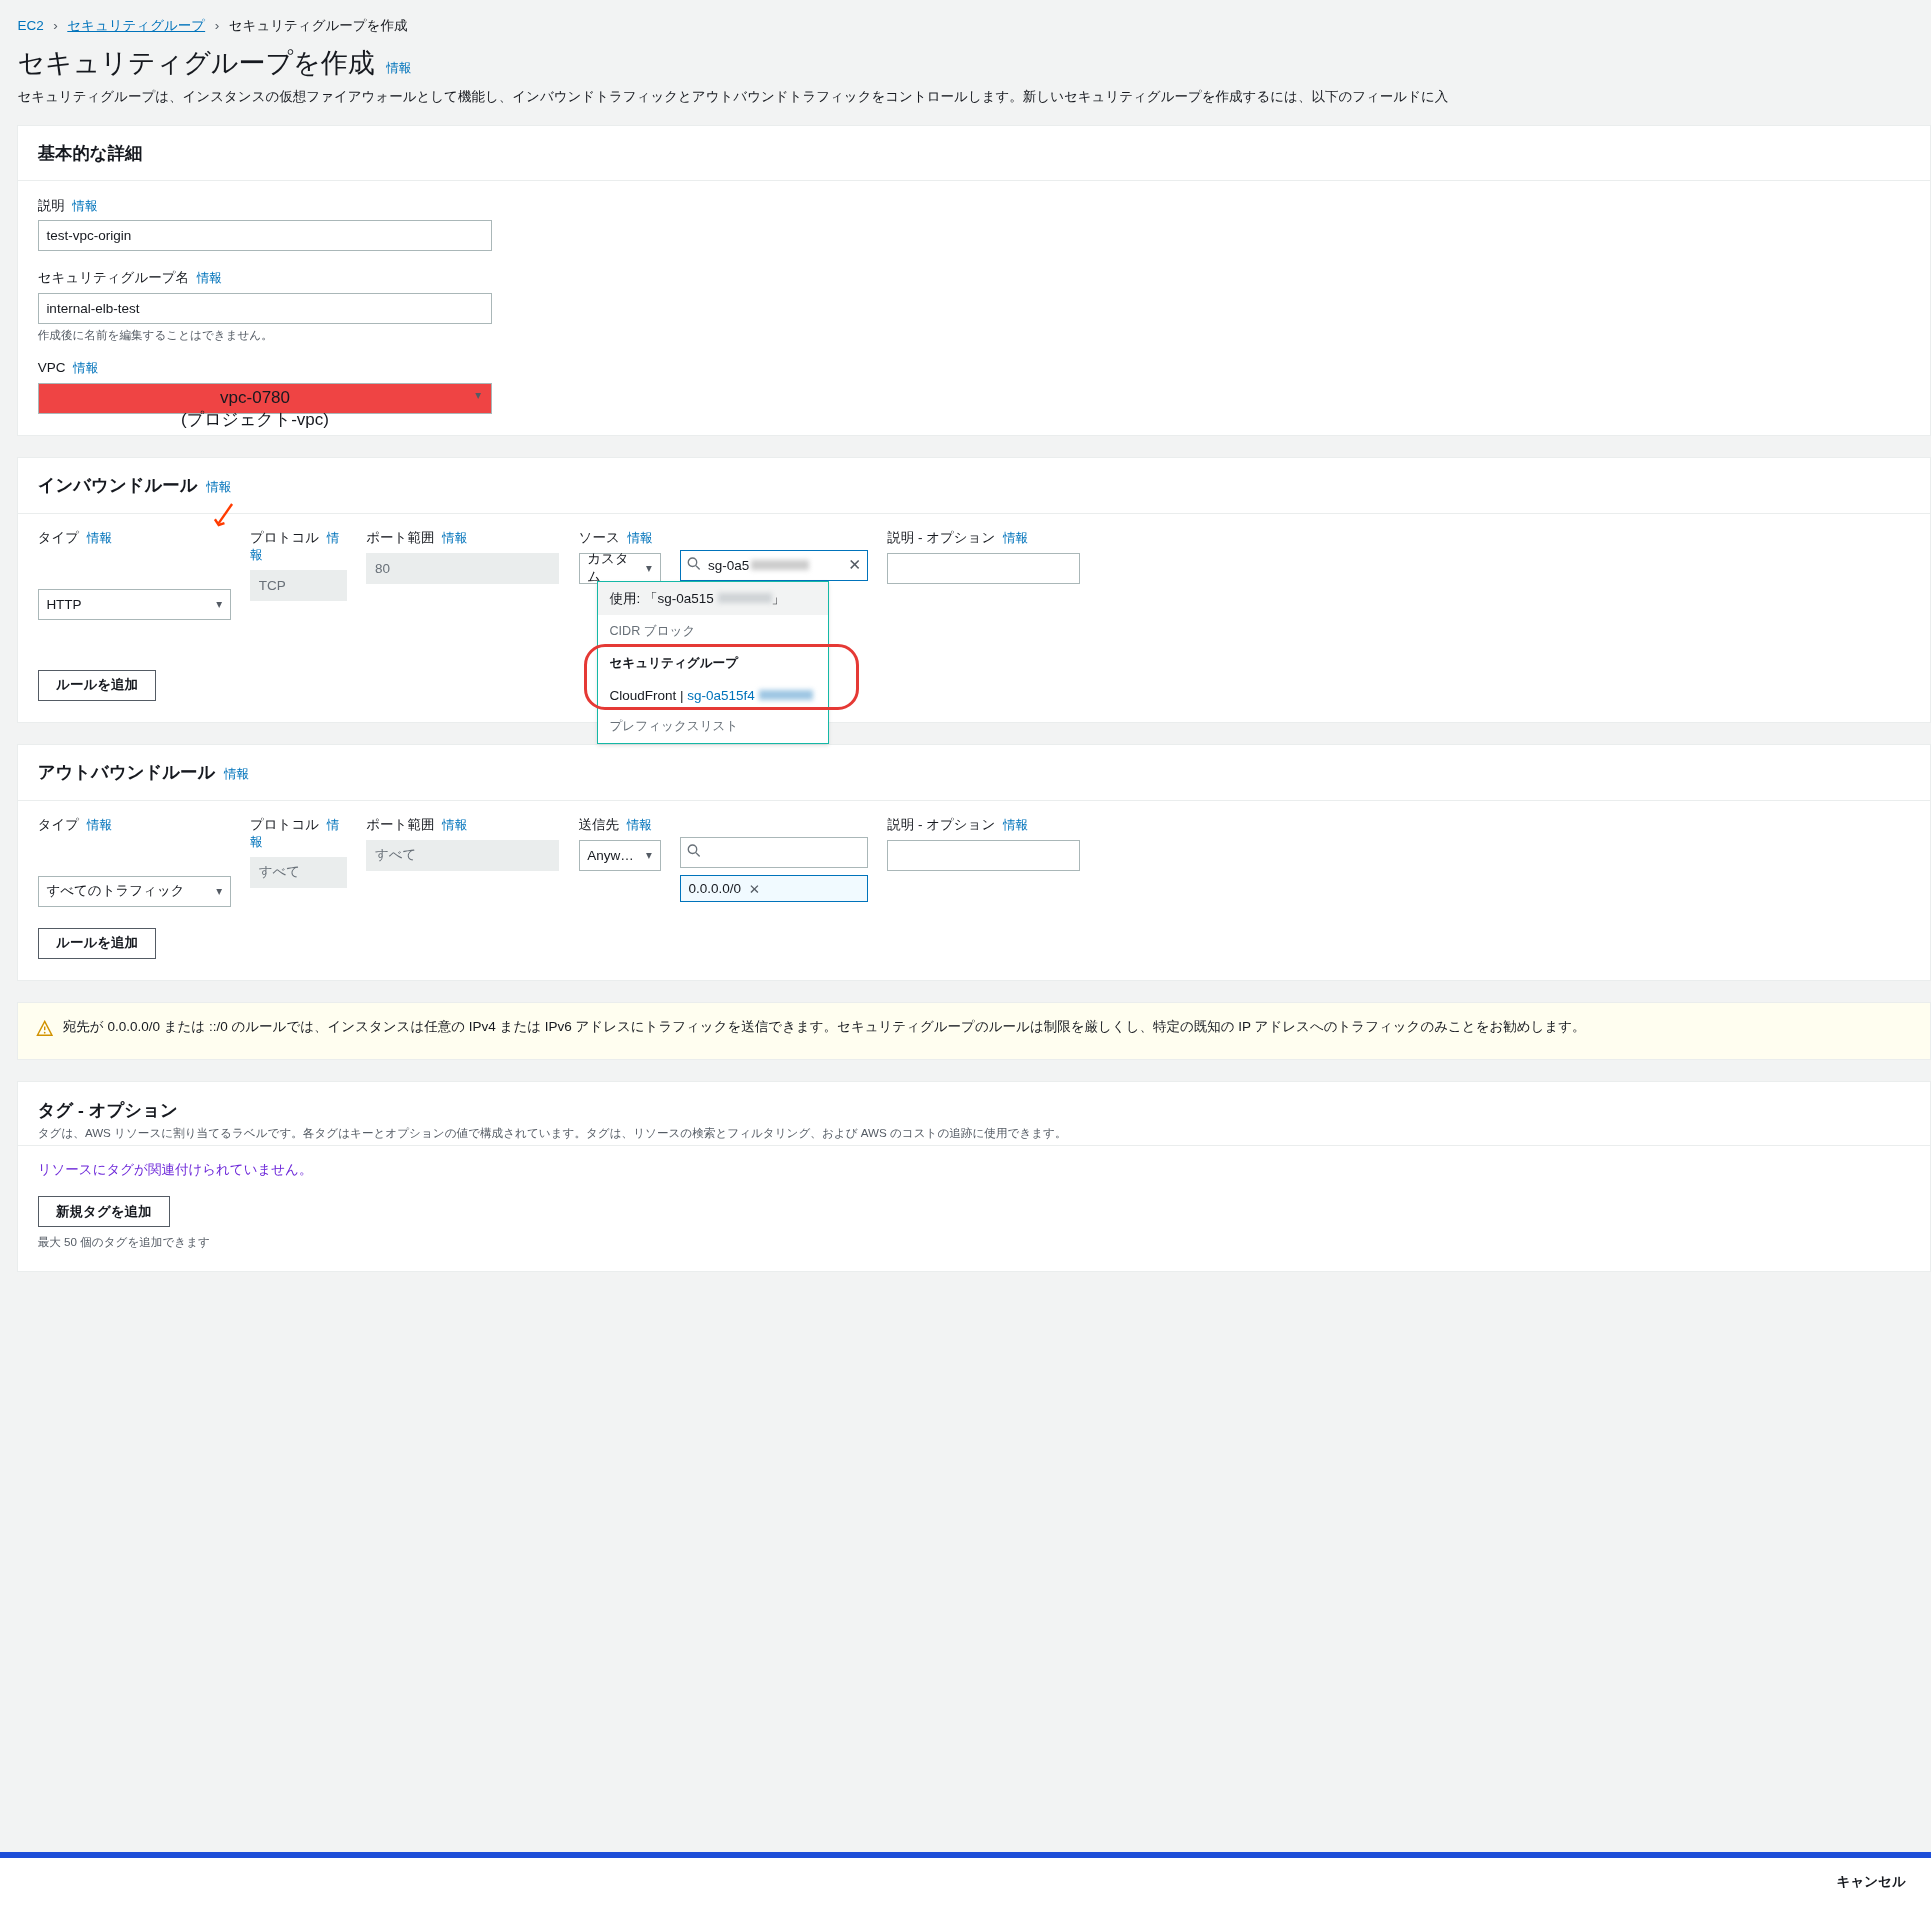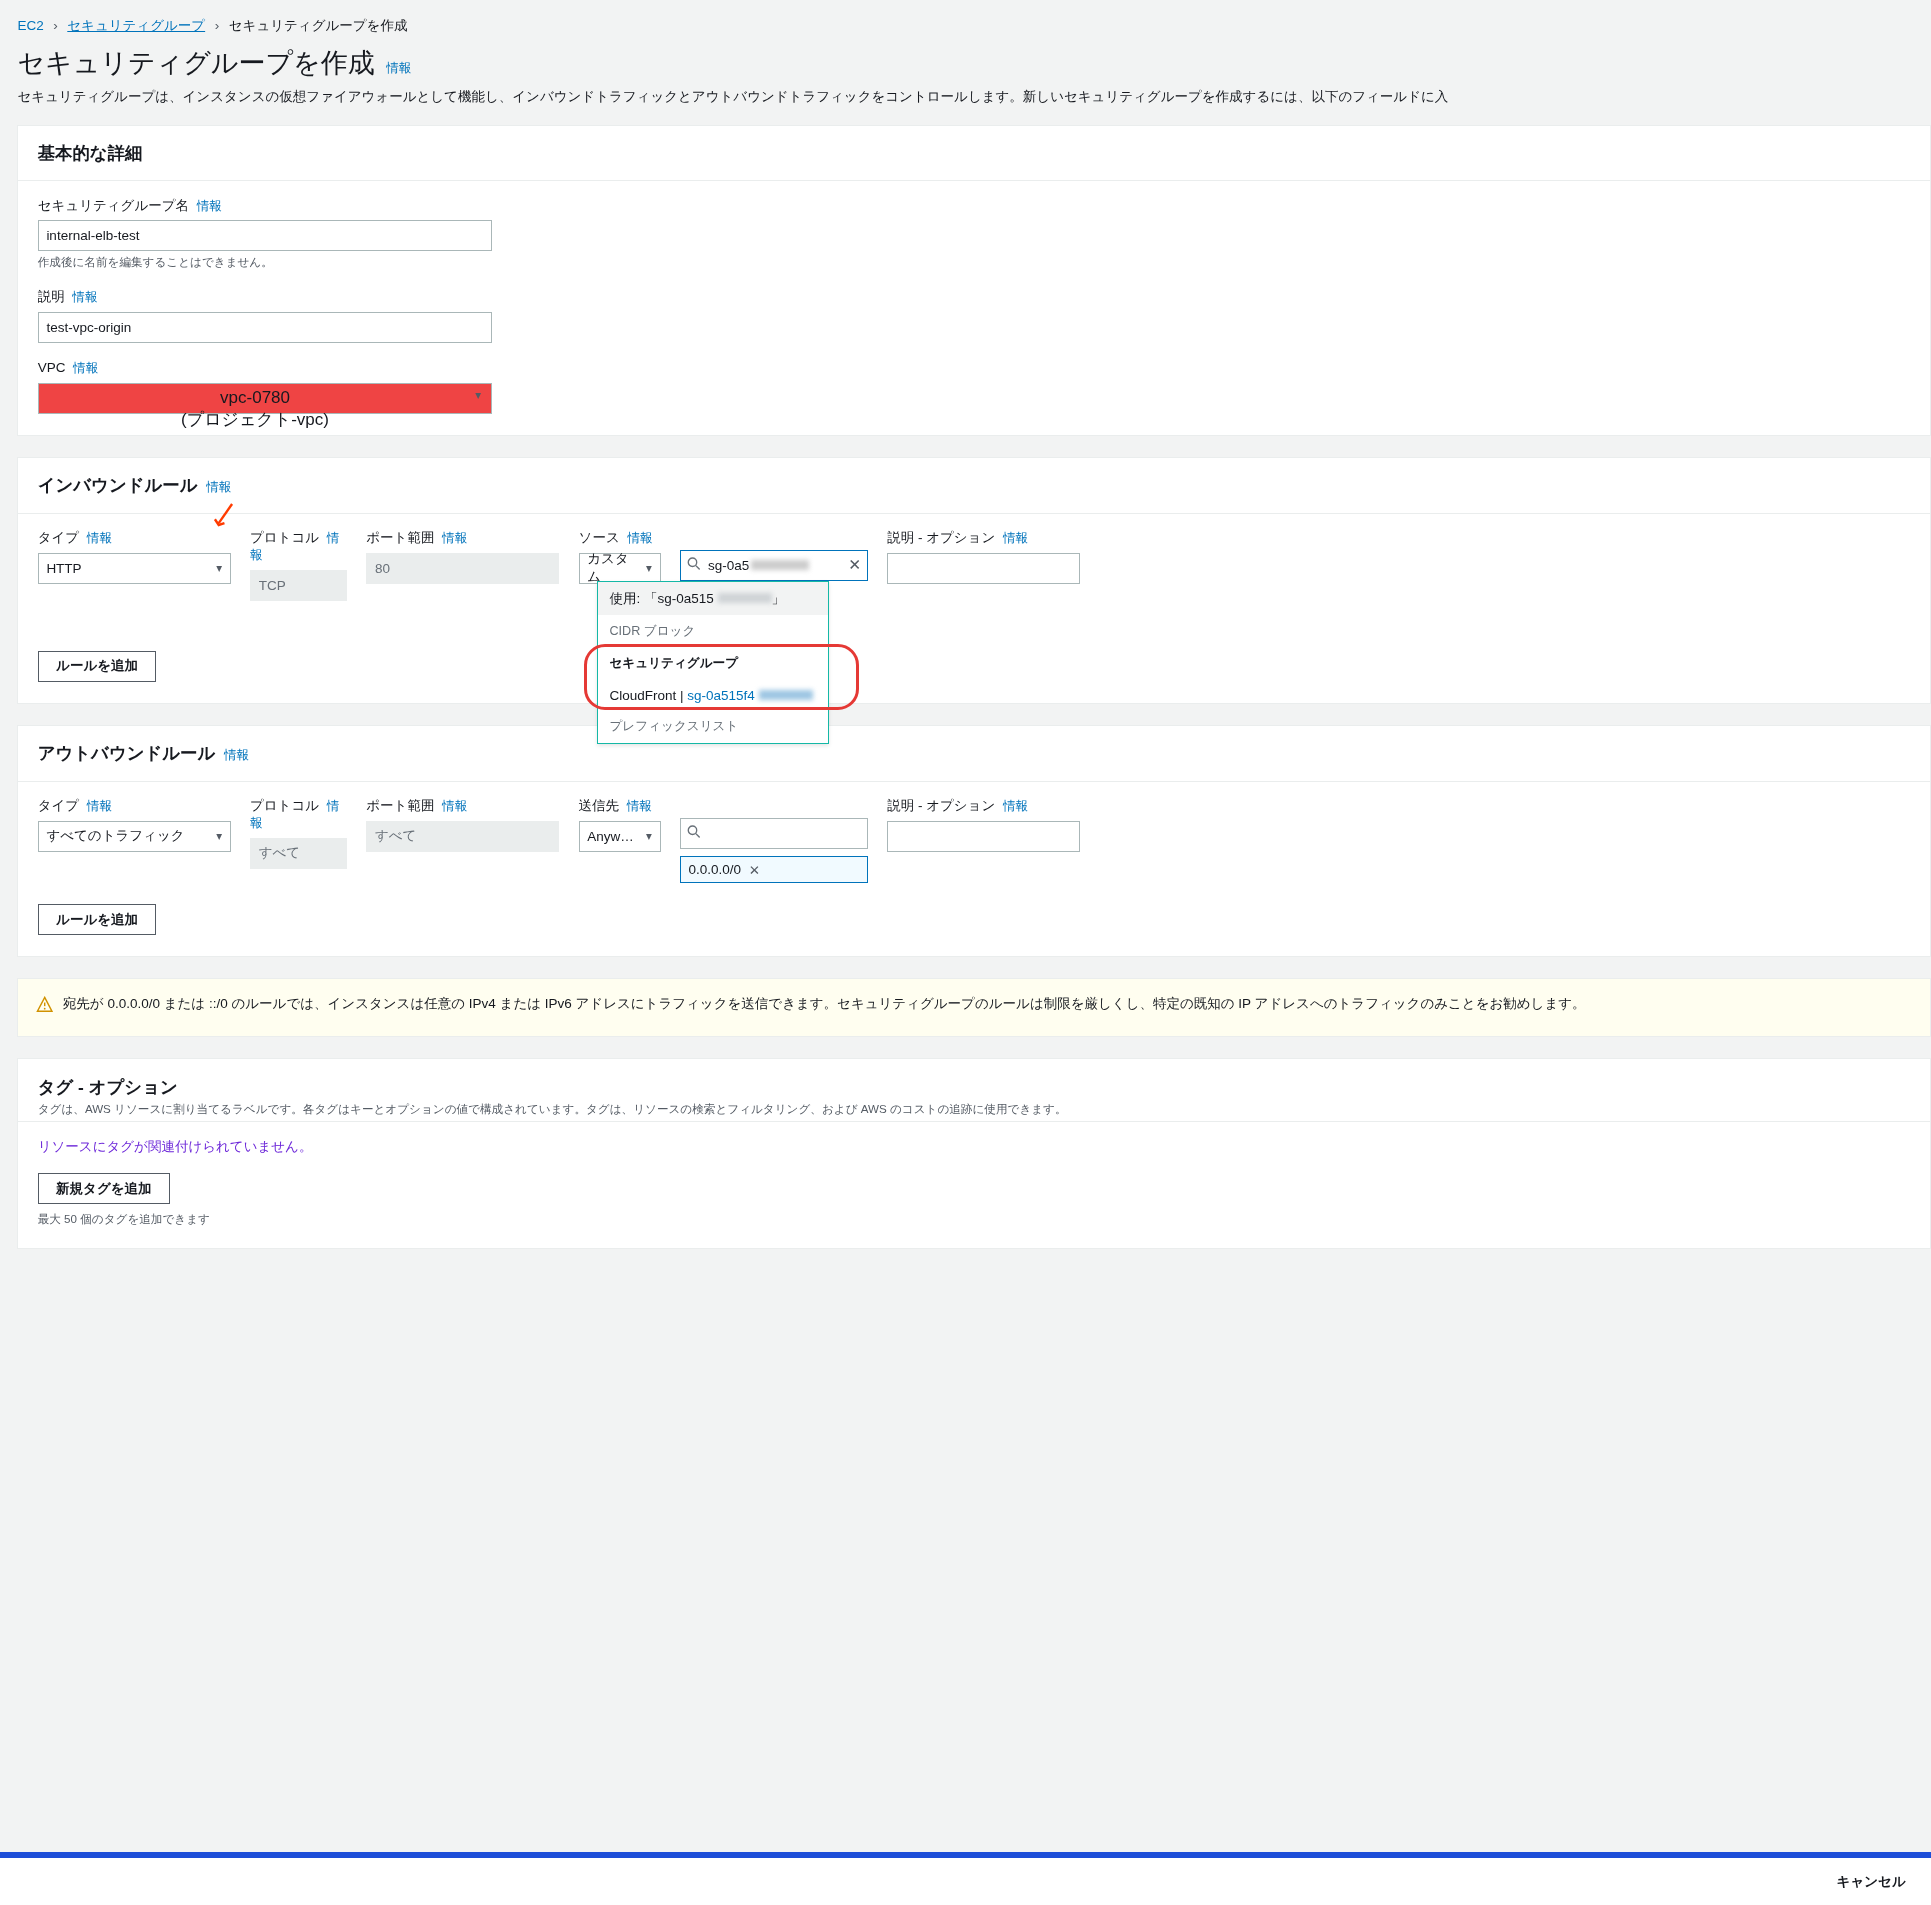--- a/index.html
+++ b/index.html
@@ -72,21 +72,21 @@
     border: 1px solid #545b64;
     background: #fff;
     font-weight: 700;
     font-size: 13.5px;
     cursor: pointer;
     color: #16191f;
   }
   .rules-row { display: flex; gap: 19.3px; }
   .col { display: flex; flex-direction: column; position: relative; }
   .col .form-label { margin-bottom: 5.8px; }
-  .col-type { width: 193px; }
+  .col-type { width: 193px; gap: 36px; }
   .col-protocol { width: 97px; }
   .col-port { width: 193px; }
   .col-source { width: 82px; }
   .col-search { width: 188px; }
   .col-desc { width: 193px; flex: 0 0 193px; }
   .readonly-field {
     height: 31px;
     border: 1px solid #eaeded;
     background: #eaeded;
     color: #687078;
@@ -249,32 +249,32 @@
     <span>セキュリティグループを作成</span>
     <a href="#" class="info-link">情報</a>
   </h1>
   <p class="page-desc">セキュリティグループは、インスタンスの仮想ファイアウォールとして機能し、インバウンドトラフィックとアウトバウンドトラフィックをコントロールします。新しいセキュリティグループを作成するには、以下のフィールドに入</p>
 
   <div class="panel">
     <div class="panel-header">基本的な詳細</div>
     <div class="panel-body">
       <div class="form-row">
         <label class="form-label">
+          <span>説明</span>
+          <a href="#" class="info-link">情報</a>
+        </label>
+        <input type="text" value="test-vpc-origin" style="">
+      </div>
+      <div class="form-row">
+        <label class="form-label">
           <span>セキュリティグループ名</span>
           <a href="#" class="info-link">情報</a>
         </label>
         <input type="text" value="internal-elb-test" style="">
         <div class="help-text">作成後に名前を編集することはできません。</div>
-      </div>
-      <div class="form-row">
-        <label class="form-label">
-          <span>説明</span>
-          <a href="#" class="info-link">情報</a>
-        </label>
-        <input type="text" value="test-vpc-origin" style="">
       </div>
       <div class="form-row">
         <label class="form-label">
           <span>VPC</span>
           <a href="#" class="info-link">情報</a>
         </label>
         <div class="select">
           <span>vpc-0780</span>
           <span class="vpc-blur"></span>
           <span> (プロジェクト-vpc)</span>

